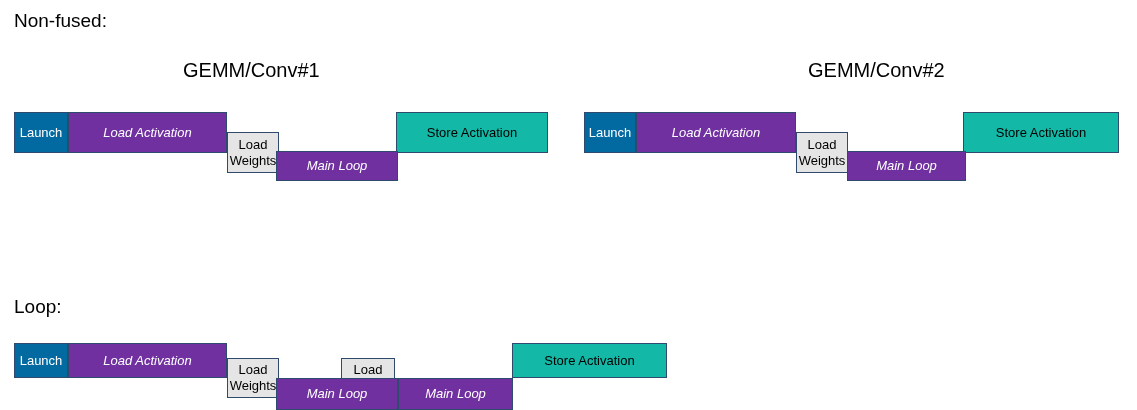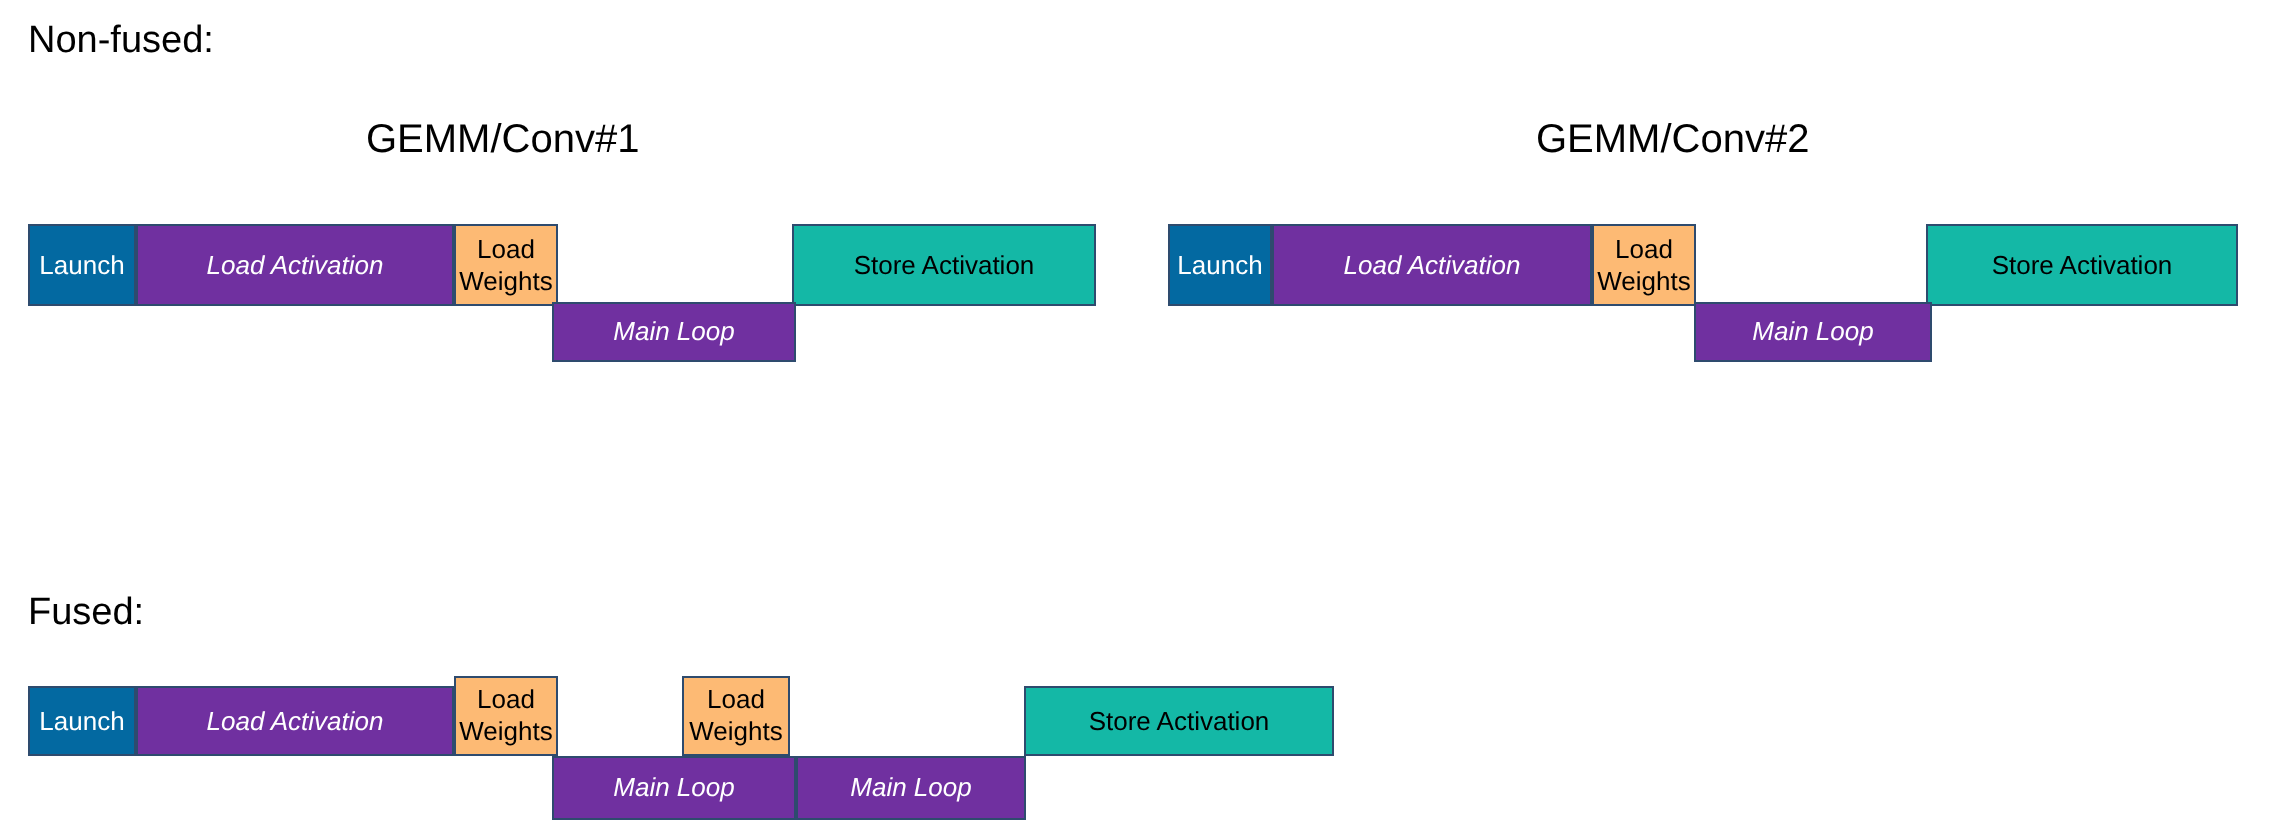--- a/index.html
+++ b/index.html
@@ -55,22 +55,23 @@
   .bar.launch {
     background: #0369a1;
     color: #ffffff;
   }
   .bar.purple {
     background: #7030a0;
     color: #ffffff;
     font-style: italic;
   }
   .bar.yellow {
-    background: #fdba74;
+    background: #e5e5e5;
     color: #000000;
+    margin-top: 20px;
   }
   .bar.yellow .bar-label {
     line-height: 16px;
   }
   .bar.orange {
     background: #14b8a6;
     color: #000000;
   }
   .bar.mainloop .bar-label {
     font-size: 13px;
@@ -79,21 +80,21 @@
 </style>
 </head>
 <body>
 
 <div class="canvas">
 
   <div class="section-label" style="left:14px; top:10px;">Non-fused:</div>
 
   <div class="group-title" style="left:183px; top:58px; width:200px;">GEMM/Conv#1</div>
 
-  <div class="group-title" style="left:768px; top:58px; width:200px;">GEMM/Conv#2</div>
+  <div class="group-title" style="left:808px; top:58px; width:200px;">GEMM/Conv#2</div>
 
   <div class="bar launch" style="left:14px; top:112px; width:54px; height:41px;">
     <span class="bar-label">Launch</span>
   </div>
 
   <div class="bar purple" style="left:68px; top:112px; width:159px; height:41px;">
     <span class="bar-label">Load Activation</span>
   </div>
 
   <div class="bar yellow" style="left:227px; top:112px; width:52px; height:41px;">
@@ -123,21 +124,21 @@
   </div>
 
   <div class="bar orange" style="left:963px; top:112px; width:156px; height:41px;">
     <span class="bar-label">Store Activation</span>
   </div>
 
   <div class="bar purple mainloop" style="left:847px; top:151px; width:119px; height:30px;">
     <span class="bar-label">Main Loop</span>
   </div>
 
-  <div class="section-label" style="left:14px; top:296px;">Fused:</div>
+  <div class="section-label" style="left:14px; top:296px;">Loop:</div>
 
   <div class="bar launch" style="left:14px; top:343px; width:54px; height:35px;">
     <span class="bar-label">Launch</span>
   </div>
 
   <div class="bar purple" style="left:68px; top:343px; width:159px; height:35px;">
     <span class="bar-label">Load Activation</span>
   </div>
 
   <div class="bar yellow" style="left:227px; top:338px; width:52px; height:40px;">

